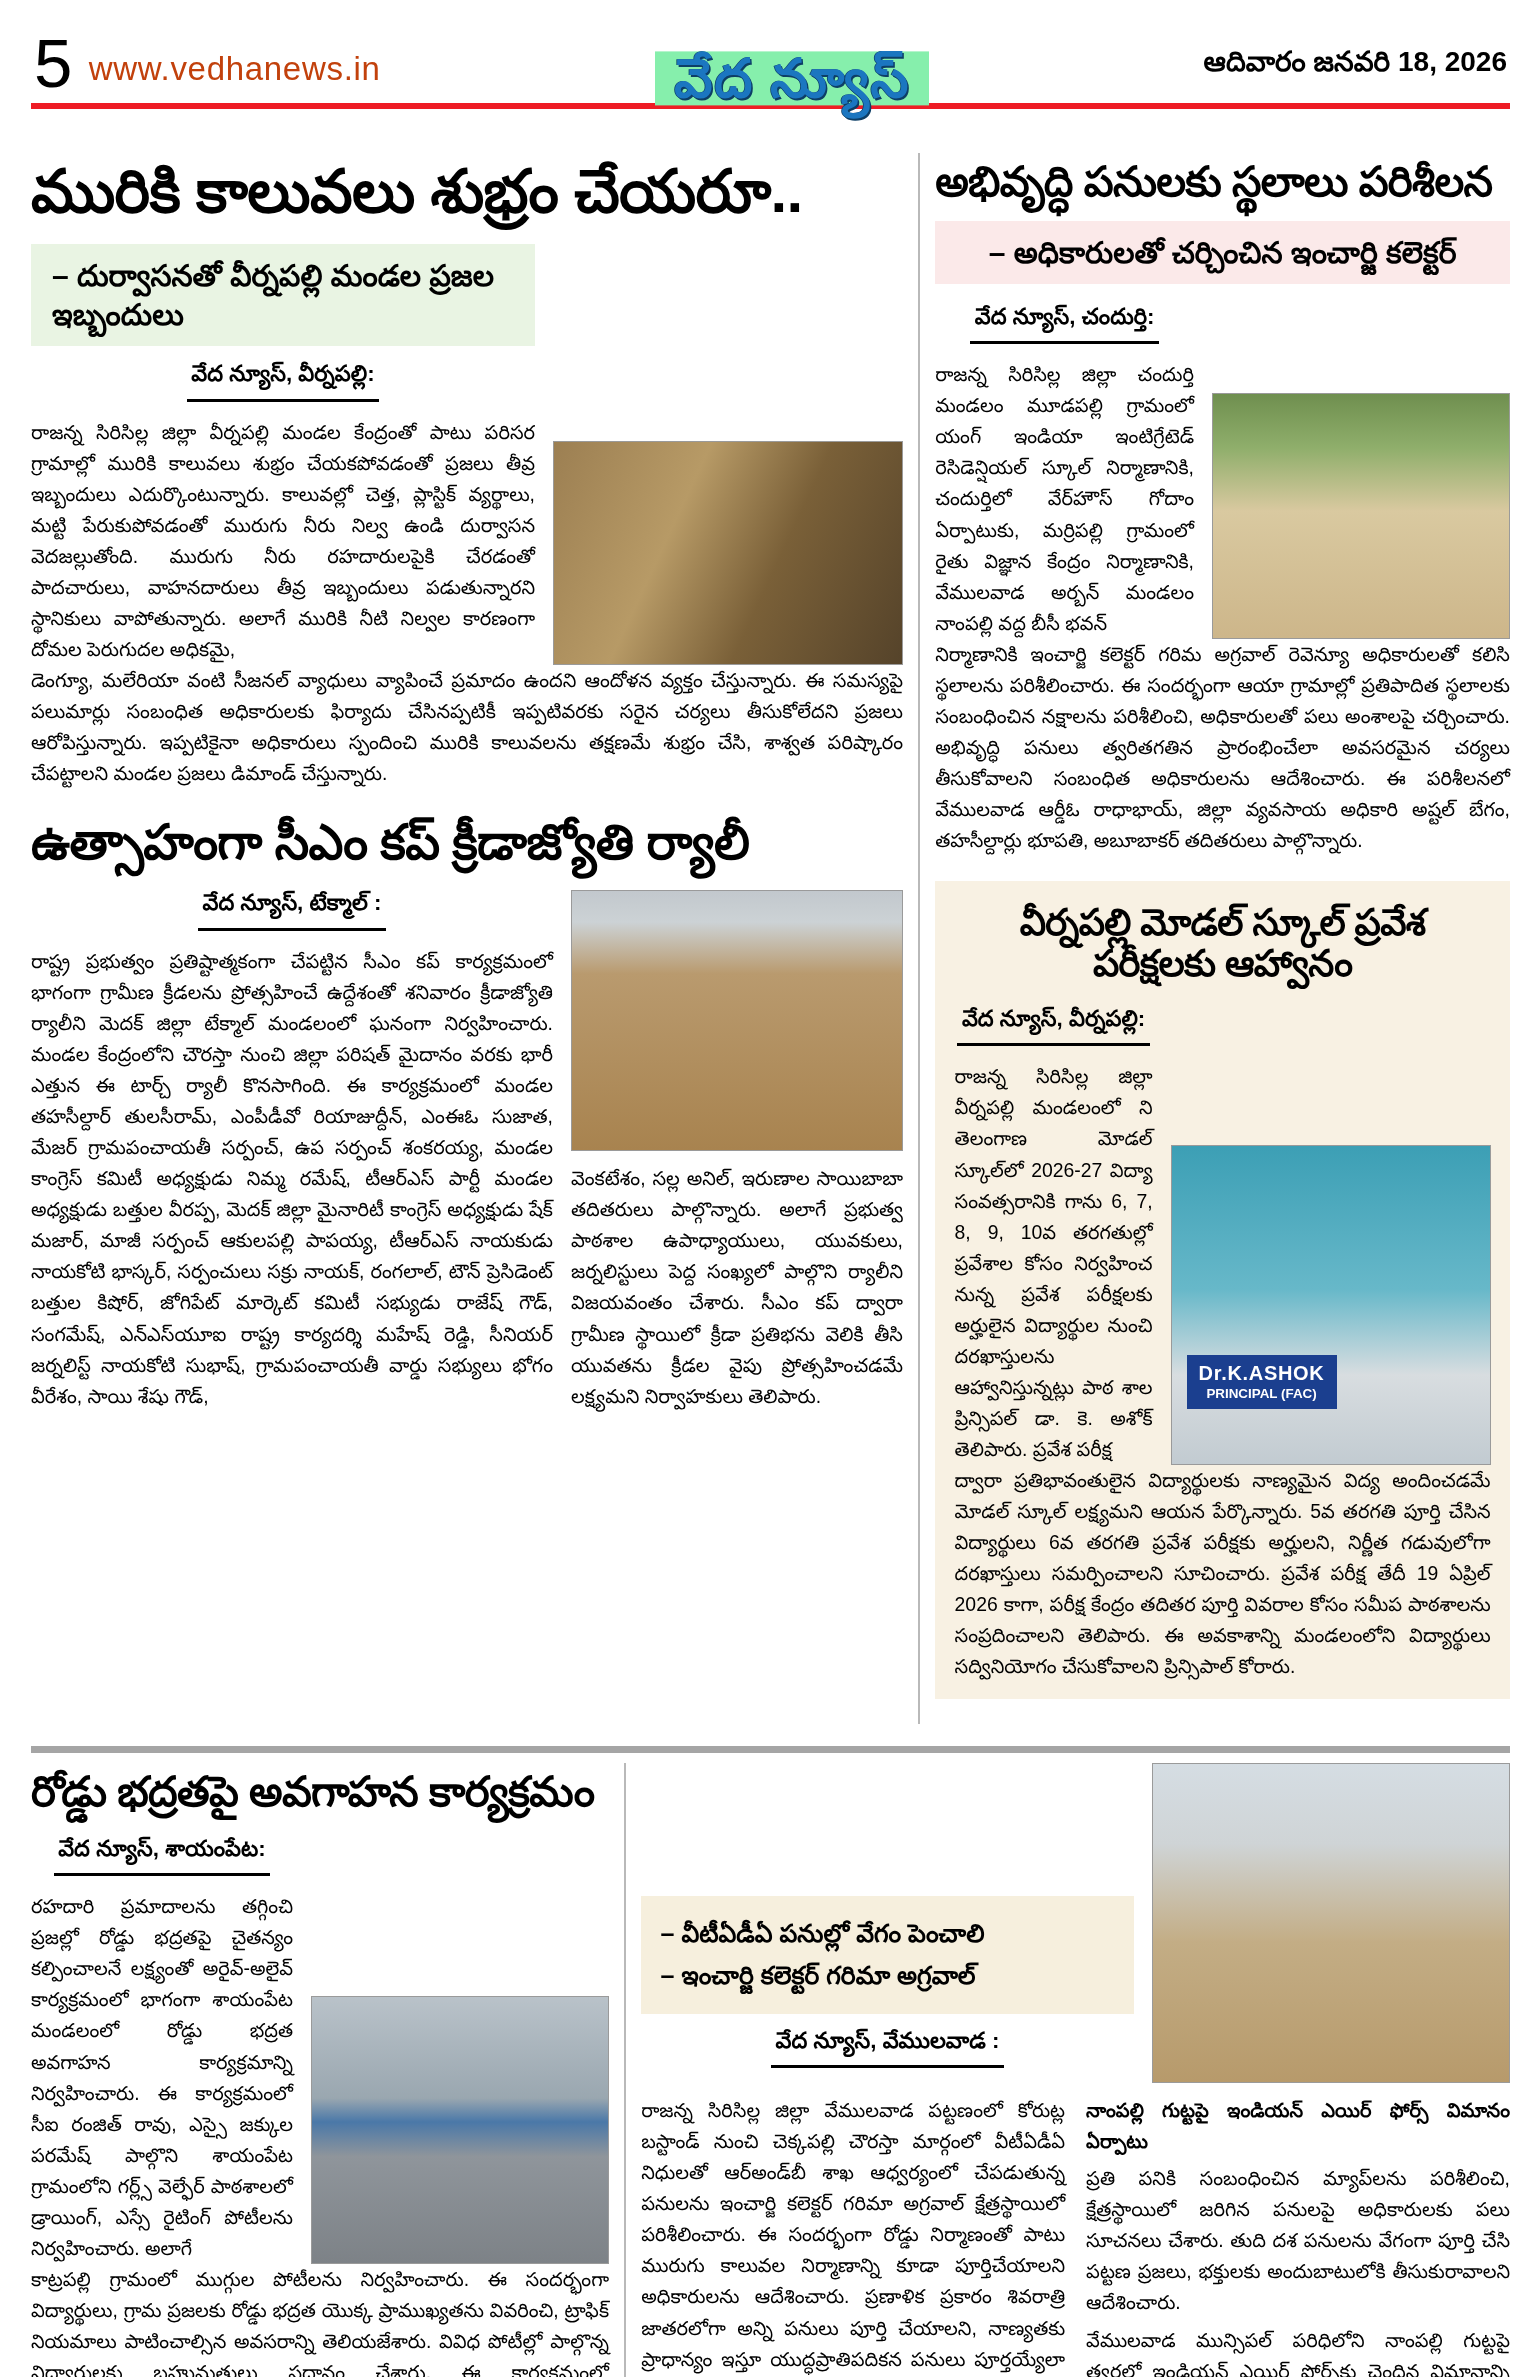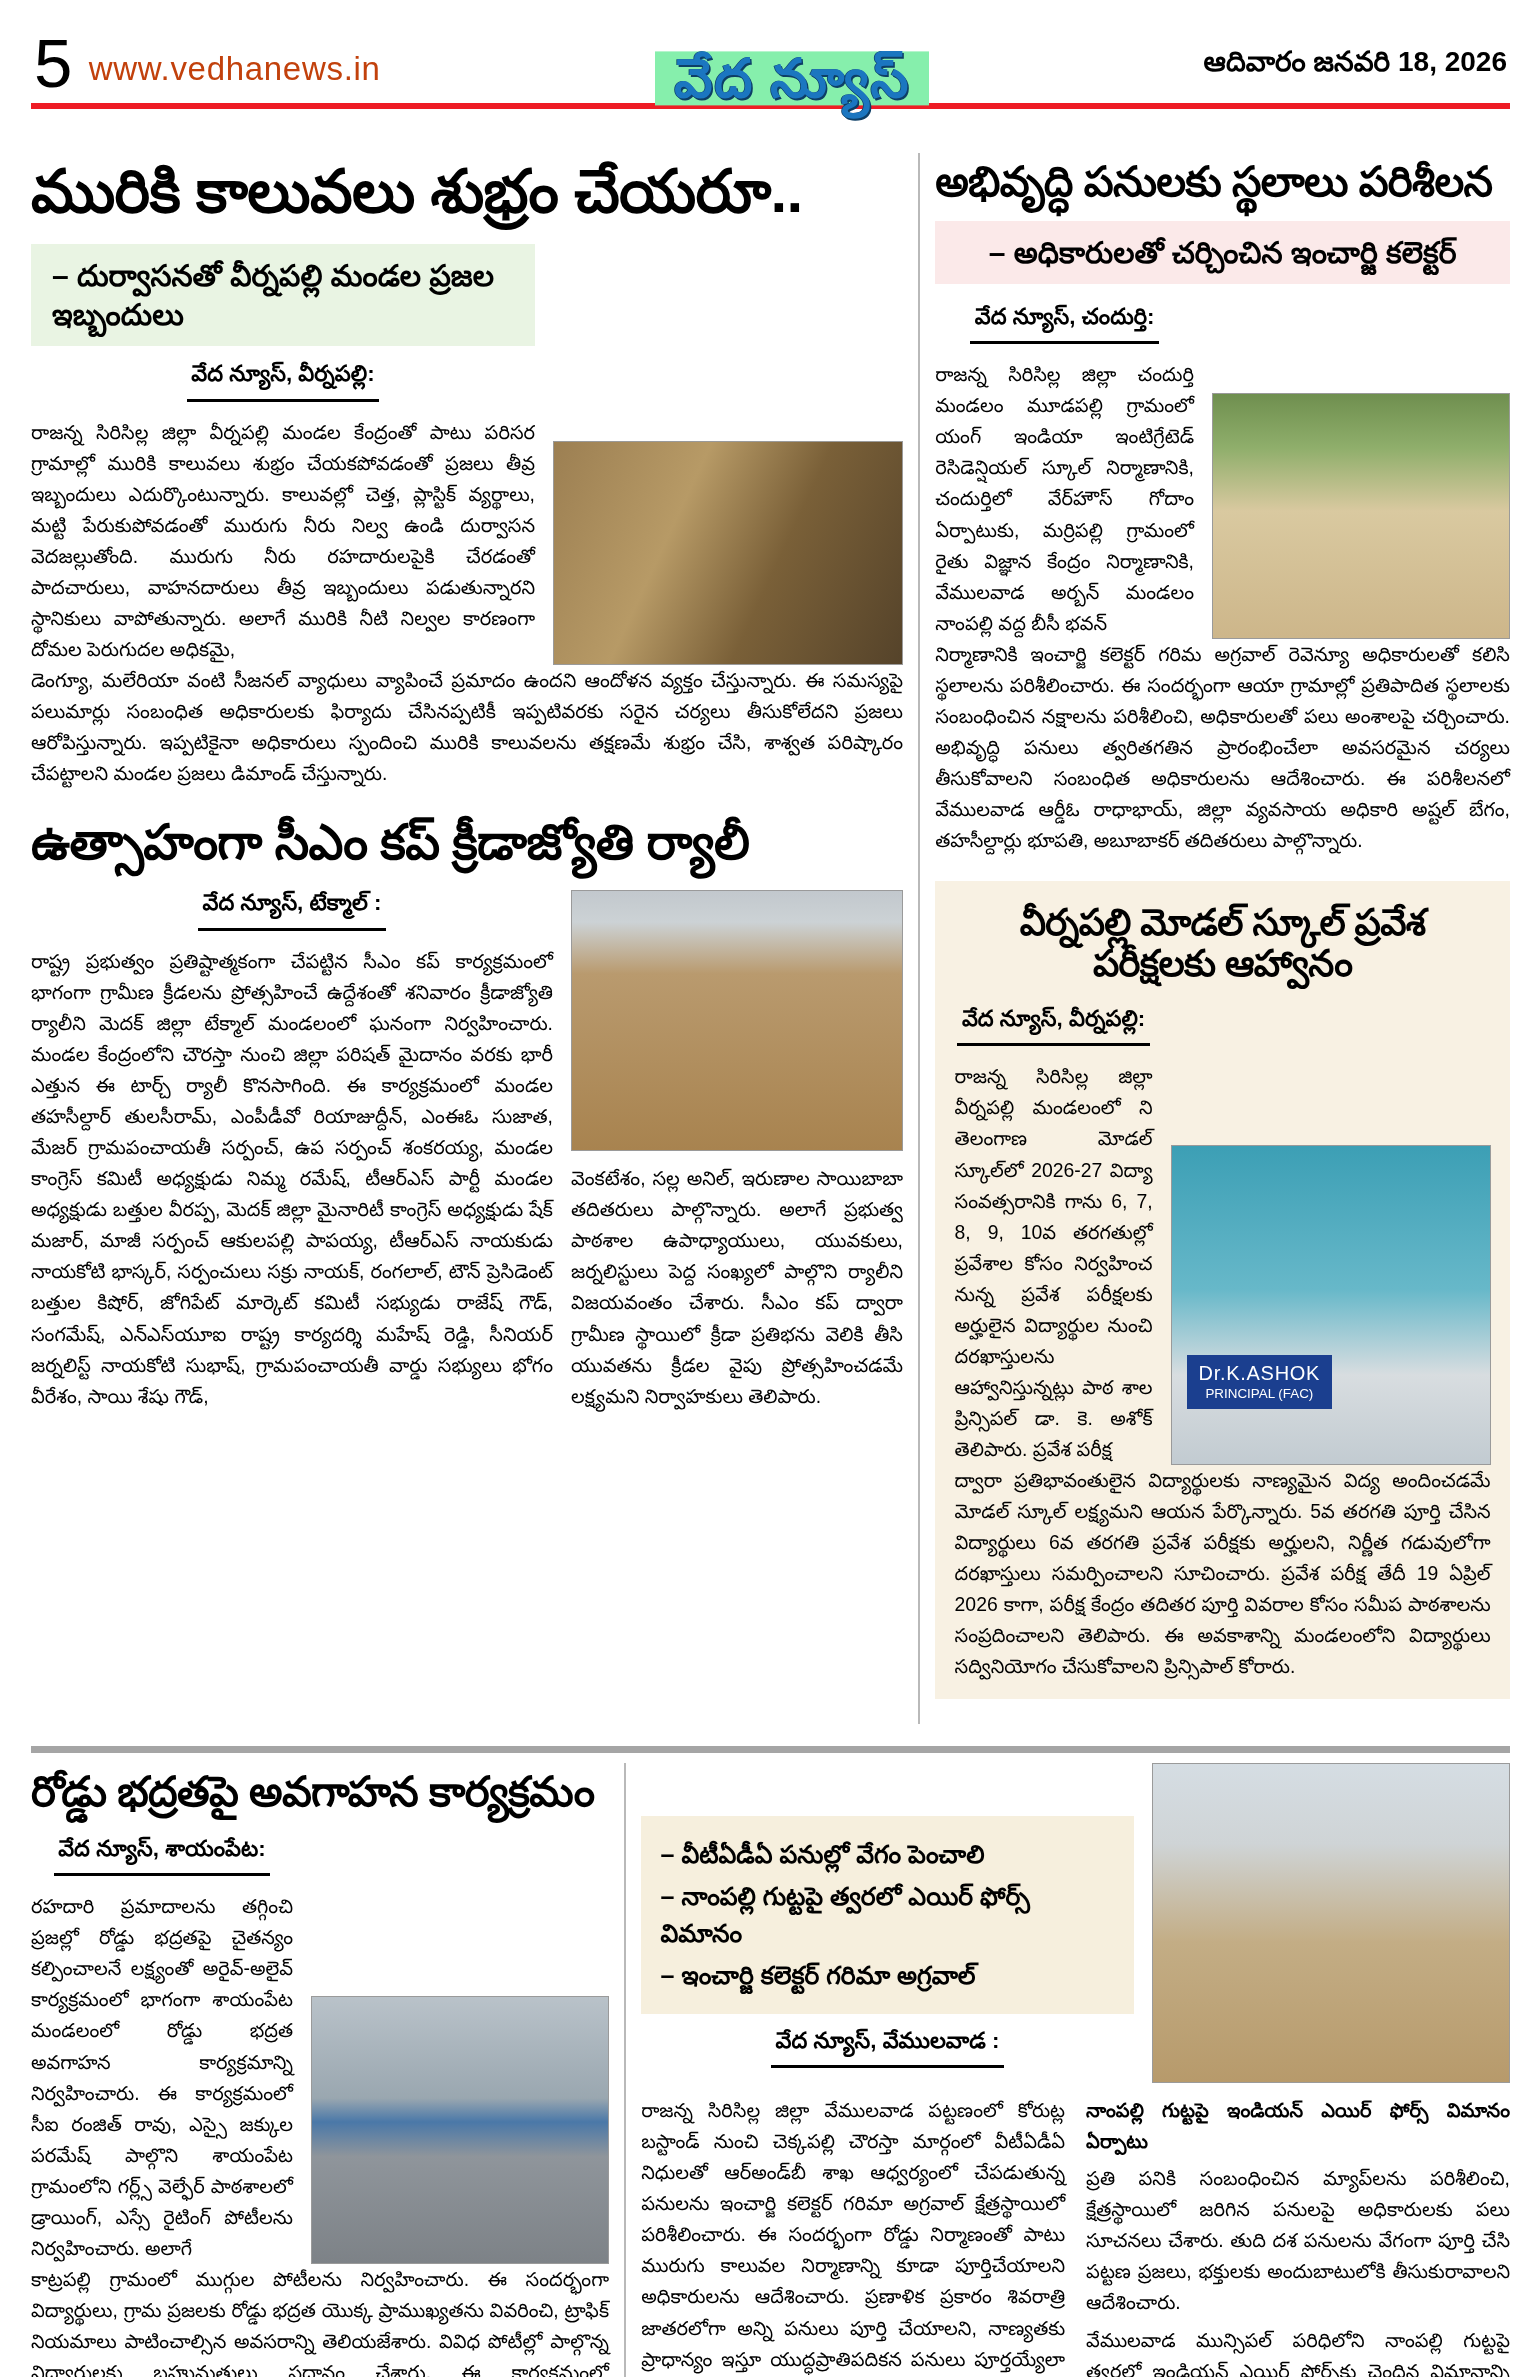--- a/index.html
+++ b/index.html
@@ -48,21 +48,21 @@
   .twocol{display:flex;gap:21px;margin-top:12px;}
   .twocol > div{flex:1;min-width:0;}
   
   .photo{flex-shrink:0;position:relative;border:0.7px solid #9a9a9a;box-sizing:border-box;}
   .photo-drain{width:350px;height:224px;background:linear-gradient(115deg,#9c7f52 0%,#b79a66 35%,#7a6038 62%,#55432a 100%);}
   .photo-walk{width:298px;height:246px;background:linear-gradient(180deg,#6f8f4f 0%,#8fae6b 22%,#d9c9a0 48%,#cdb68a 100%);}
   .photo-crowd{width:332px;height:261px;background:linear-gradient(180deg,#c2c8cd 0%,#ccd2d5 12%,#b99a6e 32%,#a8834f 100%);}
   .photo-principal{width:320px;height:320px;background:linear-gradient(180deg,#3c9fb5 0%,#67b8c9 45%,#d8dde0 72%,#c2cbd1 100%);}
   .photo-police{width:298px;height:268px;background:linear-gradient(180deg,#b9c2c9 0%,#9aa7b0 38%,#4a78a8 47%,#8f959b 60%,#7d8287 100%);}
   .photo-road{width:358px;height:320px;background:linear-gradient(180deg,#d5dde3 0%,#cfd4d6 25%,#c3ad85 56%,#b79a6b 100%);}
-  .nameplate{position:absolute;left:15px;bottom:55px;background:#1b3f8f;color:#fff;padding:6px 12px;text-align:center;font-weight:normal;line-height:1.25;}
+  .nameplate{position:absolute;left:15px;bottom:55px;background:#1b3f8f;color:#fff;padding:6px 12px;text-align:center;font-weight:bold;line-height:1.25;}
   .nameplate .np1{font-size:20px;display:block;letter-spacing:0.7px;}
   .nameplate .np2{font-size:13.4px;display:block;}
   .art{margin-bottom:25px;}
 </style>
 </head>
 <body>
 
 <div class="page">
 
   <div class="masthead">
@@ -161,21 +161,20 @@
 
     </div>
     <div class="vrule"></div>
     <div>
 
       <div class="art">
         <div class="row">
           <div class="grow">
             <div class="bullets bg-beige">
               <span class="bl">– వీటీఏడీఏ పనుల్లో వేగం పెంచాలి</span>
-              <span class="bl">– నాంపల్లి గుట్టపై త్వరలో ఎయిర్ ఫోర్స్ విమానం</span>
               <span class="bl">– ఇంచార్జి కలెక్టర్ గరిమా అగ్రవాల్</span>
             </div>
             <div class="dateline"><span>వేద న్యూస్, వేములవాడ :</span></div>
           </div>
           <div class="photo photo-road"></div>
         </div>
         <div class="twocol">
           <div>
             <p class="body">రాజన్న సిరిసిల్ల జిల్లా వేములవాడ పట్టణంలో కోరుట్ల బస్టాండ్ నుంచి చెక్కపల్లి చౌరస్తా మార్గంలో వీటీఏడీఏ నిధులతో ఆర్అండ్‌బీ శాఖ ఆధ్వర్యంలో చేపడుతున్న పనులను ఇంచార్జి కలెక్టర్ గరిమా అగ్రవాల్ క్షేత్రస్థాయిలో పరిశీలించారు. ఈ సందర్భంగా రోడ్డు నిర్మాణంతో పాటు మురుగు కాలువల నిర్మాణాన్ని కూడా పూర్తిచేయాలని అధికారులను ఆదేశించారు. ప్రణాళిక ప్రకారం శివరాత్రి జాతరలోగా అన్ని పనులు పూర్తి చేయాలని, నాణ్యతకు ప్రాధాన్యం ఇస్తూ యుద్ధప్రాతిపదికన పనులు పూర్తయ్యేలా నిరంతరం పర్యవేక్షణ చేయాలని సూచించారు. వేములవాడ ప్రధాన రోడ్డు విస్తరణ పనుల్లో వేగం పెంచాలన్నారు. వేములవాడ మూలవాగు బ్రిడ్జి నుంచి రాజన్న ఆలయం వరకు జరుగుతున్న ప్రధాన రోడ్డు విస్తరణ పనులను ఇంచార్జి కలెక్టర్ పరిశీలించారు. రోడ్డు వెంట కాలినడకన వెళ్లి పనుల పురోగతిని తనిఖీ చేశారు. ఈ సందర్భంగా ఇంచార్జి కలెక్టర్ మాట్లాడుతూ.. ప్రధాన రోడ్డు విస్తరణ పనులు వేగంగా పూర్తి చేయాలని అధికారులను ఆదేశించారు. విస్తరణతో పాటు అభివృద్ధి పనులపై ప్రతి</p>
           </div>

